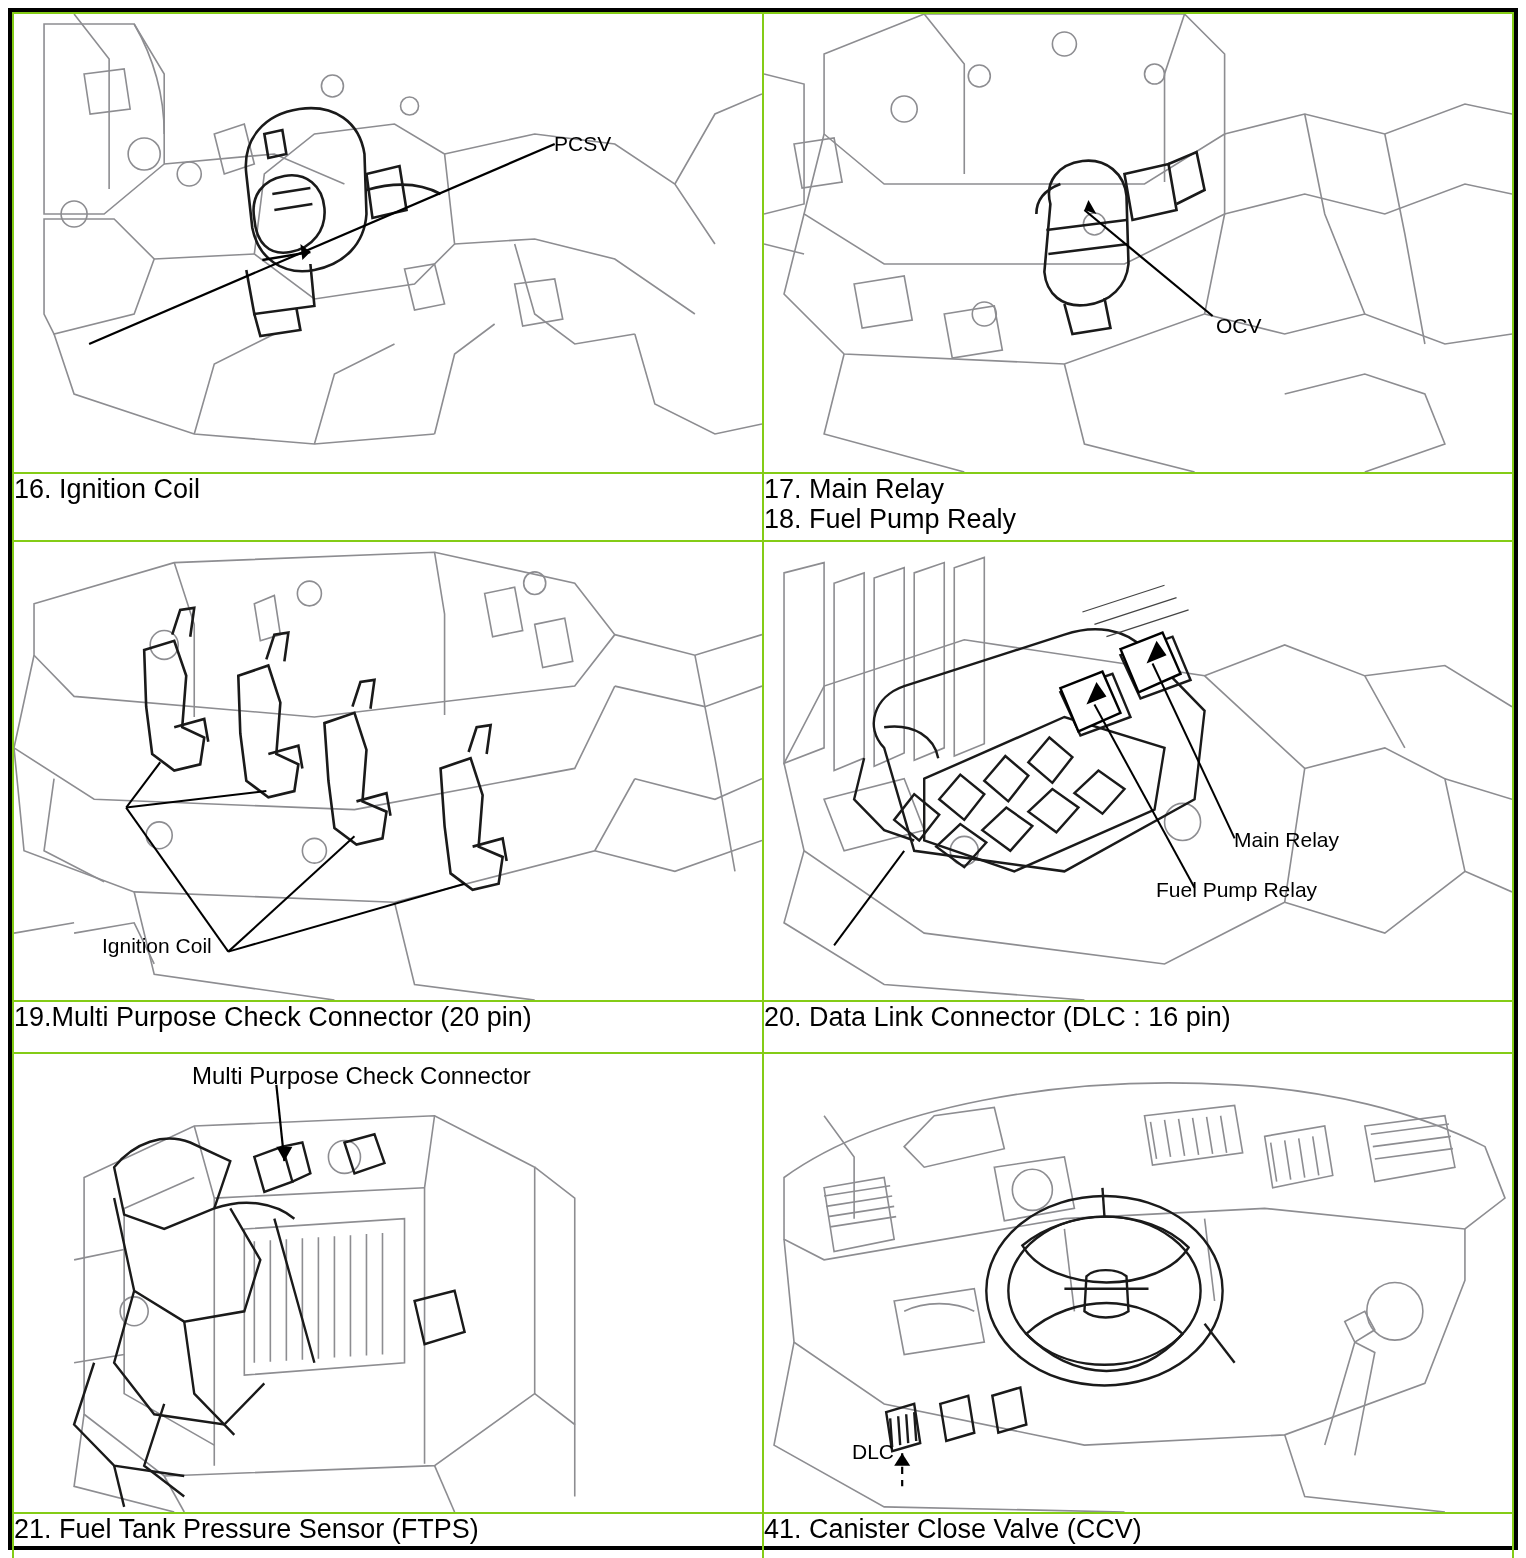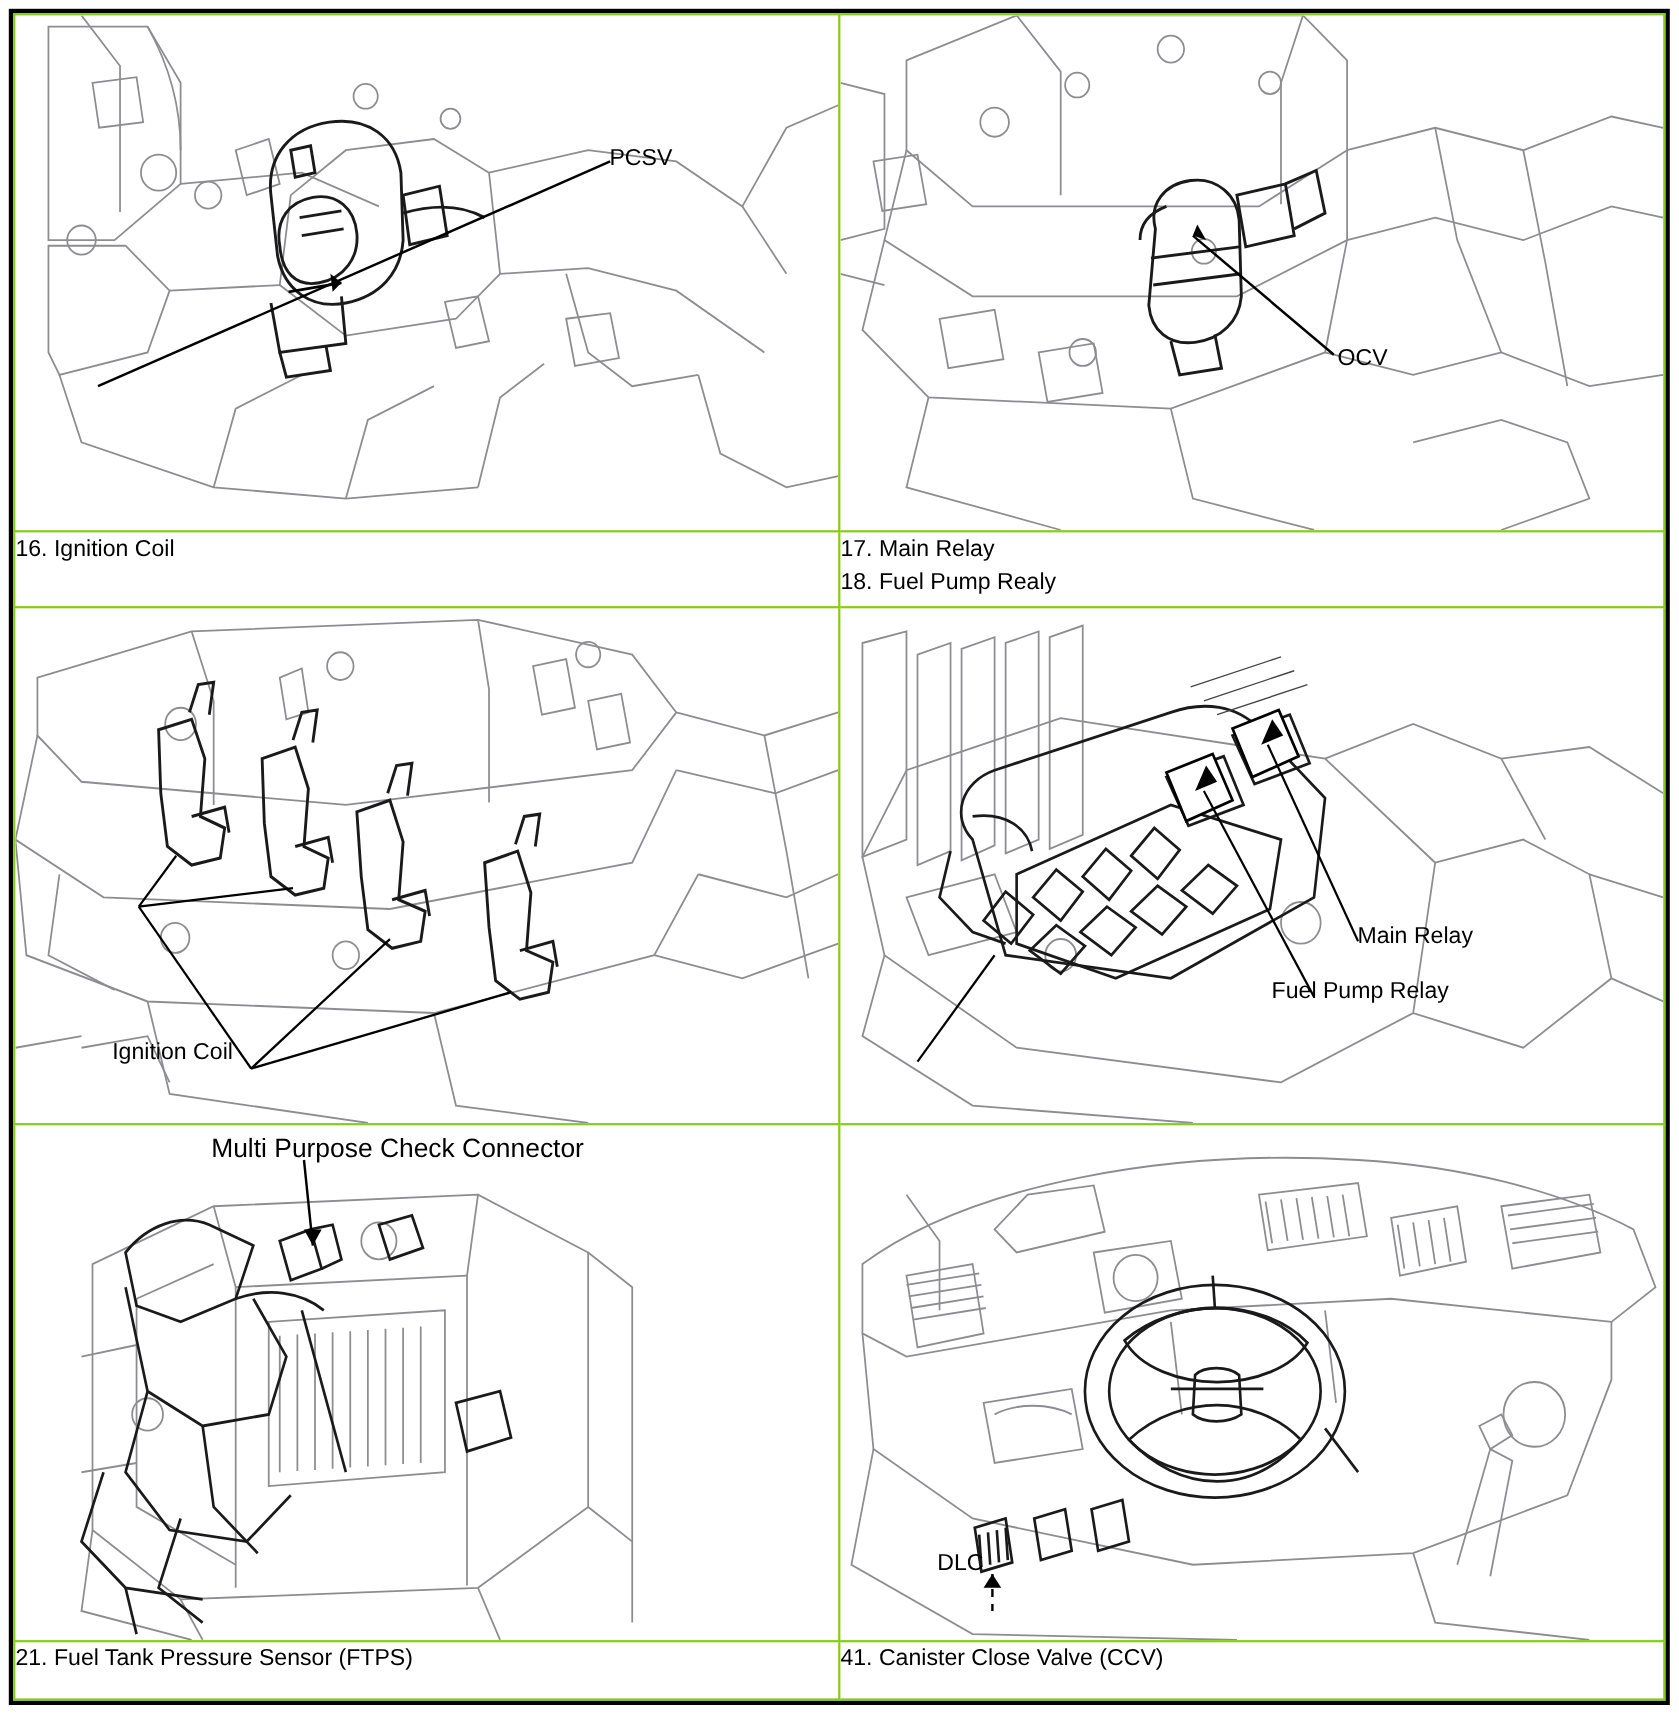--- a/index.html
+++ b/index.html
@@ -44,21 +44,21 @@
     box-sizing: border-box;
   }
   td.fig {
     height: 460px;
     position: relative;
     overflow: hidden;
   }
   td.cap {
     height: 52px;
     padding: 6px 10px 6px 12px;
-    font-size: 21px;
+    font-size: 27px;
     line-height: 30px;
     vertical-align: middle;
   }
   td.cap.two {
     height: 68px;
   }
   .cap-line {
     white-space: nowrap;
   }
   .fig-inner {
@@ -300,20 +300,28 @@
               <path d="M330 158 L430 336"></path>
               <path d="M140 300 L70 392"></path>
             </g>
           </svg>
         </div>
         <span class="lbl" style="left:470px;top:286px">Main Relay</span>
         <span class="lbl" style="left:392px;top:336px">Fuel Pump Relay</span>
       </td>
     </tr>
     <tr>
+      <td class="cap">
+        <div class="cap-line">19.Multi Purpose Check Connector (20 pin)</div>
+      </td>
+      <td class="cap">
+        <div class="cap-line">20.  Data Link Connector (DLC : 16 pin)</div>
+      </td>
+    </tr>
+    <tr>
       <td class="fig">
         <div class="fig-inner">
           <svg viewBox="0 0 747 445" preserveAspectRatio="none" aria-hidden="true">
             <g fill="none" stroke="#8d8d91" stroke-width="1.6">
               <path d="M70 120 L180 70 L420 60 L520 110 L520 330 L420 400 L150 410 L70 350 Z"></path>
               <path d="M180 70 L200 140 L200 400"></path>
               <path d="M420 60 L410 130 L410 398"></path>
               <path d="M70 350 L60 420 L160 445"></path>
               <path d="M520 330 L560 360 L560 430"></path>
               <path d="M520 110 L560 140 L560 360"></path>

